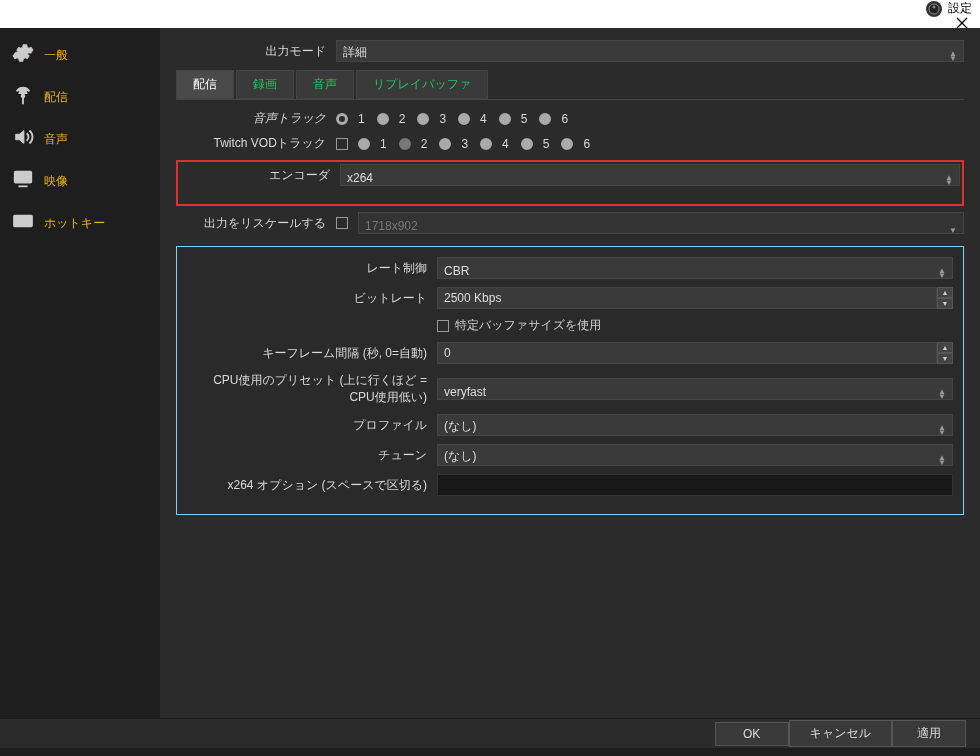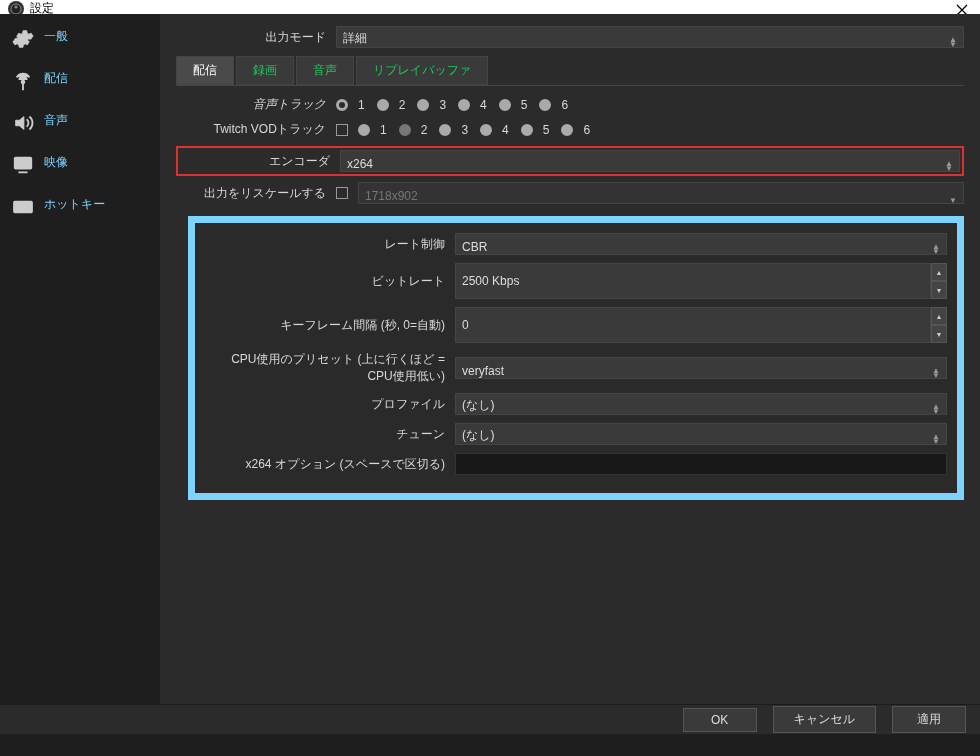--- a/index.html
+++ b/index.html
@@ -1,27 +1,27 @@
 <!DOCTYPE html>
 <html><head>
 <meta charset="utf-8">
 <style>
 * { margin: 0; padding: 0; box-sizing: border-box; font-family: "Meiryo", "MS Gothic", sans-serif; font-size: 12px; }
 body { background: #1e1e1e; color: #d0d0d0; width: 980px; height: 756px; overflow: hidden; }
 
-.titlebar { background: #fff; color: #000; height: 14px; display: flex; align-items: flex-start; padding: 0 8px; justify-content: space-between; }
+.titlebar { background: #fff; color: #000; height: 28px; display: flex; align-items: flex-end; padding: 0 8px; justify-content: space-between; flex-direction: column; }
 .titlebar .left { display: flex; align-items: center; gap: 6px; }
 .titlebar .logo { width: 16px; height: 16px; border-radius: 50%; background: #333; display: flex; align-items: center; justify-content: center; }
 .titlebar .logo svg { width: 12px; height: 12px; }
 .titlebar .close { width: 20px; height: 20px; display: flex; align-items: center; justify-content: center; cursor: pointer; }
 
 .app { display: flex; height: 690px; background: #2b2b2b; }
 
 .sidebar { width: 160px; background: #1e1e1e; padding-top: 4px; }
-.side-item { display: flex; align-items: flex-start; gap: 10px; padding: 10px 12px; color: #7dd3fc; cursor: pointer; }
+.side-item { display: flex; align-items: flex-end; gap: 10px; padding: 10px 12px; color: #eab308; cursor: pointer; }
 .side-item.active { background: #3a3a3a; }
 .side-item .ico { width: 22px; height: 22px; display: flex; align-items: center; justify-content: center; flex-shrink: 0; }
 .side-item .ico svg { width: 22px; height: 22px; stroke: #ccc; fill: #ccc; }
 
 .main { flex: 1; background: #2b2b2b; padding: 12px 16px 0 16px; }
 
 .row { display: flex; align-items: center; margin-bottom: 8px; }
 .row .lbl { width: 250px; text-align: right; padding-right: 10px; color: #d8d8d8; }
 .row .ctl { flex: 1; }
 
@@ -37,28 +37,28 @@
 .radio-group { display: flex; align-items: center; gap: 10px; }
 .radio { width: 12px; height: 12px; border-radius: 50%; border: 2px solid #aaa; display: inline-block; position: relative; }
 .radio.filled { background: #aaa; }
 .radio.hollow::after { content:""; position:absolute; inset:2px; border-radius:50%; background:#2b2b2b; }
 .chk { width: 12px; height: 12px; border: 1px solid #999; display: inline-block; background: #ddd; }
 .chk.dark { background: #2b2b2b; }
 .trk-lbl { color: #d8d8d8; margin-right: 2px; }
 
 .highlight-box { border: 2px solid #dd3030; padding: 2px; margin-bottom: 6px; }
 
-.panel { border: 7px solid #7dd3fc; background: #2a2a2a; padding: 10px 10px; margin-top: 12px; margin-left: 12px; }
+.panel { border: 1px solid #7dd3fc; background: #2a2a2a; padding: 10px 10px; margin-top: 12px; }
 .panel .row .lbl { width: 250px; }
 
-.footer { background: #2b2b2b; height: 30px; display: flex; justify-content: flex-end; align-items: center; gap: 16px; padding-right: 14px; border-top: 1px solid #1a1a1a; }
+.footer { background: #2b2b2b; height: 30px; display: flex; justify-content: flex-end; align-items: center; gap: 0; padding-right: 14px; border-top: 1px solid #1a1a1a; }
 .btn { background: #3a3a3a; border: 1px solid #555; color: #ddd; padding: 4px 20px; min-width: 74px; text-align: center; cursor: pointer; }
 
 .num-spin { display:flex; }
-.num-spin .val { flex:1; background:#3a3a3a; border:1px solid #444; height:36px; display:flex; align-items:center; padding:4px 6px; color:#ddd; }
+.num-spin .val { flex:1; background:#3a3a3a; border:1px solid #444; height:22px; display:flex; align-items:center; padding:4px 6px; color:#ddd; }
 .num-spin .arrows { width:16px; display:flex; flex-direction:column; }
 .num-spin .arrows div { flex:1; background:#444; border:1px solid #555; display:flex; align-items:center; justify-content:center; font-size:7px; color:#ccc; cursor:pointer; }
 
 .cb-row { display:flex; align-items:center; gap:6px; }
 </style>
 </head>
 <body>
 
 <div class="titlebar">
   <div class="left">
@@ -182,21 +182,21 @@
         <span class="radio filled"></span>
           <span class="trk-lbl">4</span>
         <span class="radio filled"></span>
           <span class="trk-lbl">5</span>
         <span class="radio filled"></span>
           <span class="trk-lbl">6</span>
       </div>
     </div>
 
     <div class="highlight-box">
-      <div class="row" style="margin-bottom:0;">
+      <div class="row" style="margin-bottom:16px;">
         <div class="lbl" style="width:160px;">エンコーダ</div>
         <div class="ctl">
           <div class="select">
             <span>x264</span>
             <span class="spinner">▲<br>▼</span>
           </div>
         </div>
       </div>
     </div>
 
@@ -225,20 +225,27 @@
         <div class="lbl">ビットレート</div>
         <div class="ctl num-spin">
           <div class="val">2500 Kbps</div>
           <div class="arrows">
               <div>▲</div>
               <div>▼</div>
             </div>
         </div>
       </div>
       <div class="row">
+        <div class="lbl"></div>
+        <div class="ctl cb-row">
+          <span class="chk dark"></span>
+          <span>特定バッファサイズを使用</span>
+        </div>
+      </div>
+      <div class="row">
         <div class="lbl">キーフレーム間隔 (秒, 0=自動)</div>
         <div class="ctl num-spin">
           <div class="val">0</div>
           <div class="arrows">
               <div>▲</div>
               <div>▼</div>
             </div>
         </div>
       </div>
       <div class="row">

